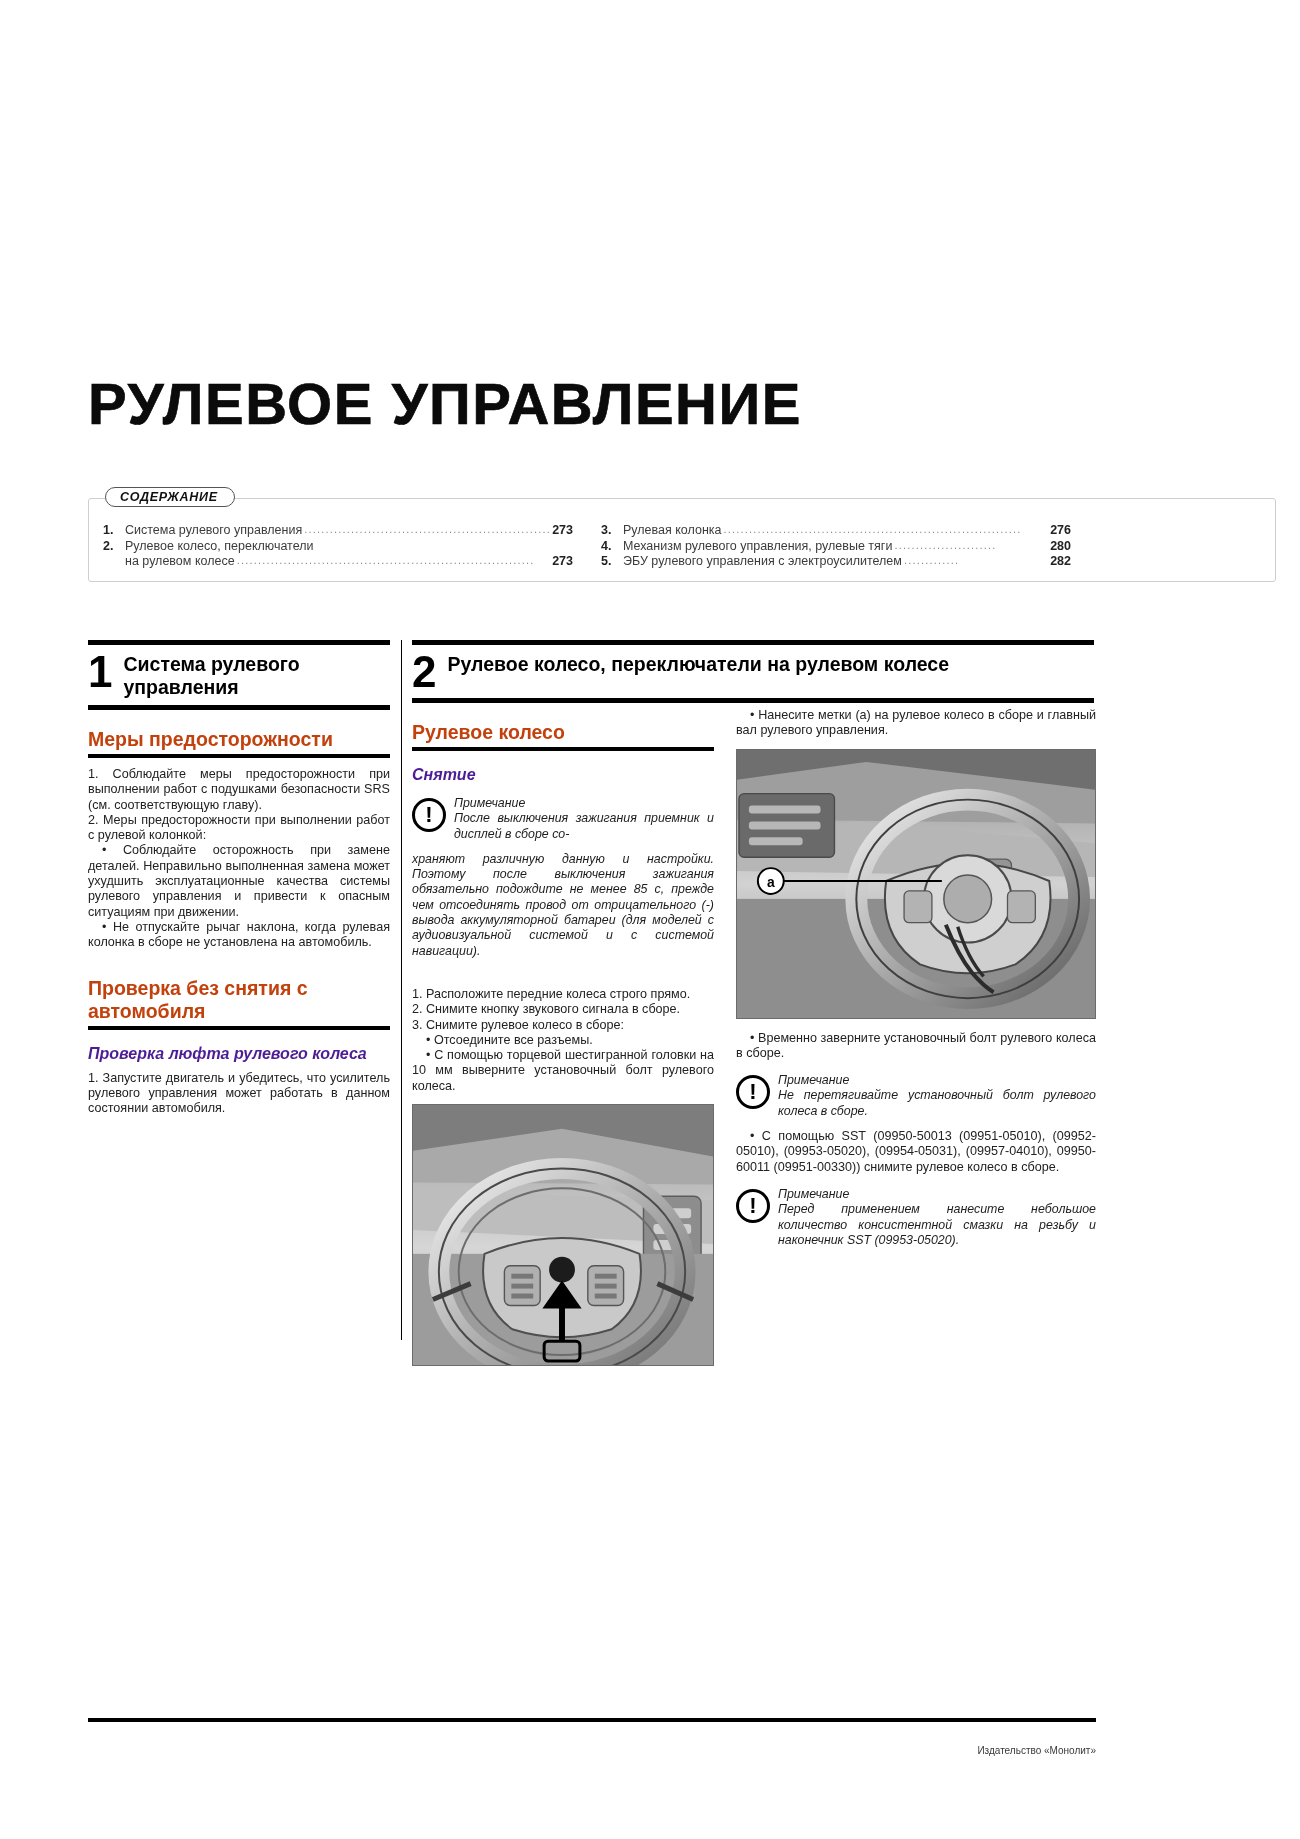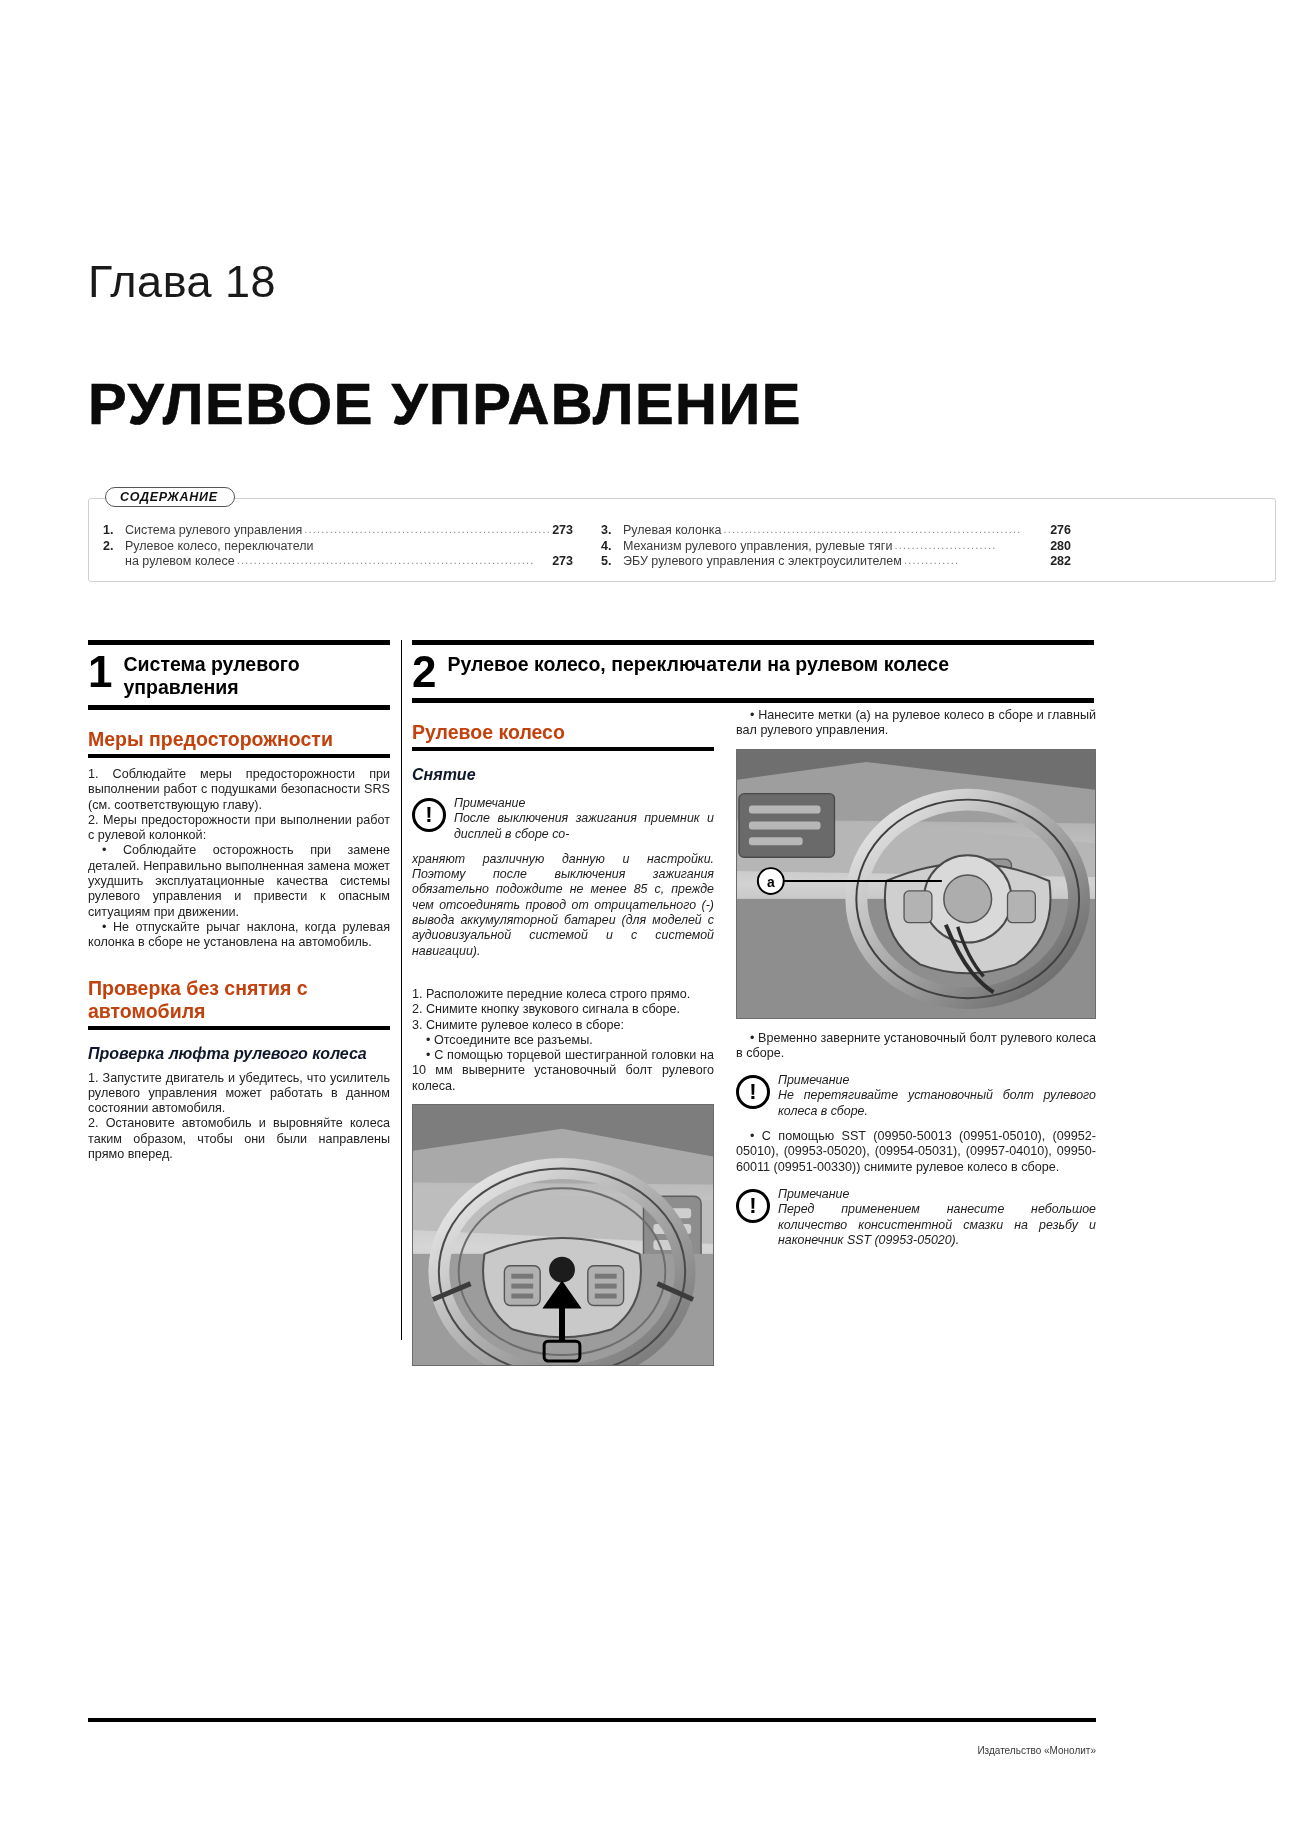--- a/index.html
+++ b/index.html
@@ -170,21 +170,21 @@
     color: #c2410c;
     border-bottom: 4px solid #000;
     padding-bottom: 3px;
     margin: 18px 0 9px 0;
     line-height: 23px;
   }
   .h3 {
     font-size: 16px;
     font-weight: 700;
     font-style: italic;
-    color: #0f172a;
+    color: #4c1d95;
     margin: 14px 0 8px 0;
     line-height: 19px;
   }
 
   
   p.bt {
     font-size: 12.6px;
     line-height: 15.3px;
     text-align: justify;
     margin: 0;
@@ -272,21 +272,20 @@
     font-size: 10px;
     color: #3a3a3a;
   }
 </style>
 </head>
 <body>
 
 <div class="page">
  <div class="inner">
 
-  <div class="chapter-label">Глава 18</div>
   <div class="chapter-title">РУЛЕВОЕ УПРАВЛЕНИЕ</div>
 
   <div class="toc">
     <div class="toc-tab">СОДЕРЖАНИЕ</div>
     <div class="toc-cols">
 
       <div class="toc-col">
         <div class="toc-row">
           <span class="toc-num">1.</span>
           <span class="toc-text">Система рулевого управления</span>
@@ -343,21 +342,20 @@
 
       <p class="bt">1. Соблюдайте меры предосторожности при выполнении работ с подушками безопасности SRS (см. соответствующую главу).</p>
       <p class="bt">2. Меры предосторожности при выполнении работ с рулевой колонкой:</p>
       <p class="bullet-p">• Соблюдайте осторожность при замене деталей. Неправильно выполненная замена может ухудшить эксплуатационные качества системы рулевого управления и привести к опасным ситуациям при движении.</p>
       <p class="bullet-p">• Не отпускайте рычаг наклона, когда рулевая колонка в сборе не установлена на автомобиль.</p>
 
       <div class="h2" style="margin-top:26px;">Проверка без снятия с автомобиля</div>
       <div class="h3">Проверка люфта рулевого колеса</div>
 
       <p class="bt">1. Запустите двигатель и убедитесь, что усилитель рулевого управления может работать в данном состоянии автомобиля.</p>
-      <p class="bt">2. Остановите автомобиль и выровняйте колеса таким образом, чтобы они были направлены прямо вперед.</p>
     </div>
 
     <div class="col-mid">
 
       <div class="sec" style="width:682px;">
         <div class="sec-num">2</div>
         <div class="sec-title">Рулевое колесо, переключатели на рулевом колесе</div>
       </div>
 
       <div class="h2">Рулевое колесо</div>

